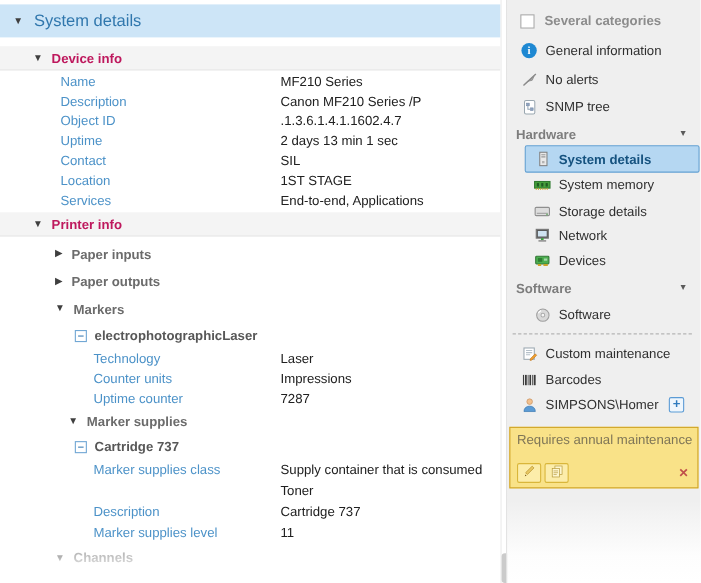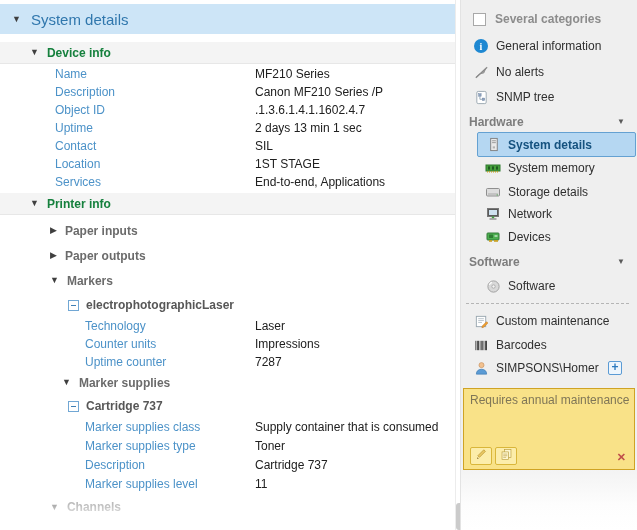--- a/index.html
+++ b/index.html
@@ -11,21 +11,21 @@
   .main { position:absolute; left:0; top:0; width:456px; height:530px; background:#fff;
           border-right:1px solid #ececec; overflow:hidden; }
   .main-header { margin-top:4px; height:30px; background:#cde5f7; display:flex; align-items:center; }
   .main-header .tri { margin-left:12px; }
   .main-title { margin-left:10px; font-size:15px; color:#3077ad; }
   .tri { font-size:9px; color:#3f3f3f; line-height:1; }
   .tri.small { font-size:8px; color:#5a5a5a; }
 
   .bar { height:22px; background:#f4f4f4; border-bottom:1px solid #e7e7e7; display:flex; align-items:center; }
   .bar .tri { margin-left:30px; }
-  .bar-label { margin-left:8px; font-size:12px; font-weight:bold; color:#15803d; }
+  .bar-label { margin-left:8px; font-size:12px; font-weight:bold; color:#be185d; }
   .bar.device { margin-top:8px; }
   .bar.printer { margin-top:2px; }
 
   .prow { position:relative; height:18px; line-height:18px; font-size:12px; }
   .prow.h19 { height:19px; line-height:19px; }
   .prow .lbl { position:absolute; color:#4c92c8; }
   .prow .val { position:absolute; left:255px; color:#202020; }
   .prow.lvl2 .lbl { left:55px; }
   .prow.lvl4 .lbl { left:85px; }
   .prow.first { margin-top:1px; }
@@ -71,21 +71,21 @@
   .sitem.selected .slabel { font-weight:bold; color:#15527f; }
   .info-circle { width:14px; height:14px; border-radius:50%; background:#1e88d2; color:#fff;
                  font-size:10px; font-weight:bold; font-family:"Liberation Serif", serif;
                  display:flex; align-items:center; justify-content:center; }
   .plus-btn { position:absolute; left:147px; top:0; width:14px; height:14px; border:1px solid #5b9bd5;
               border-radius:2px; background:#eef6fd; color:#2e7bbf; font-size:12px; font-weight:bold;
               line-height:11px; text-align:center; cursor:pointer; }
   .divider { position:absolute; left:5px; right:8px; top:303px; border-top:1px dashed #b5b5b5; }
 
   
-  .note { position:absolute; left:2px; top:388px; width:172px; height:82px;
+  .note { position:absolute; left:2px; top:388px; width:172px; height:56px;
           background:#f9e288; border:1px solid #cfa324; }
   .note-text { position:absolute; left:6px; top:4px; font-size:12px; color:#7f7657; }
   .note-buttons { position:absolute; left:6px; bottom:4px; display:flex; gap:3px; }
   .note-btn { width:22px; height:18px; background:#fcedaa; border:1px solid #d9b63a; border-radius:2px;
               display:flex; align-items:center; justify-content:center; cursor:pointer; padding:0; }
   .note-close { position:absolute; right:8px; bottom:6px; font-size:11px; font-weight:bold;
                 color:#bf4e4a; cursor:pointer; line-height:1; }
 </style>
 </head>
 <body>
@@ -177,21 +177,20 @@
     <div class="mrow">
       <span class="mbox"></span>
       <span class="mrow-label">Cartridge 737</span>
     </div>
 
     <div class="prow lvl4 h19">
       <span class="lbl">Marker supplies class</span>
       <span class="val">Supply container that is consumed</span>
     </div>
     <div class="prow lvl4 h19">
-      <span class="lbl">Marker supplies type</span>
       <span class="val">Toner</span>
     </div>
     <div class="prow lvl4 h19">
       <span class="lbl">Description</span>
       <span class="val">Cartridge 737</span>
     </div>
     <div class="prow lvl4 h19">
       <span class="lbl">Marker supplies level</span>
       <span class="val">11</span>
     </div>

